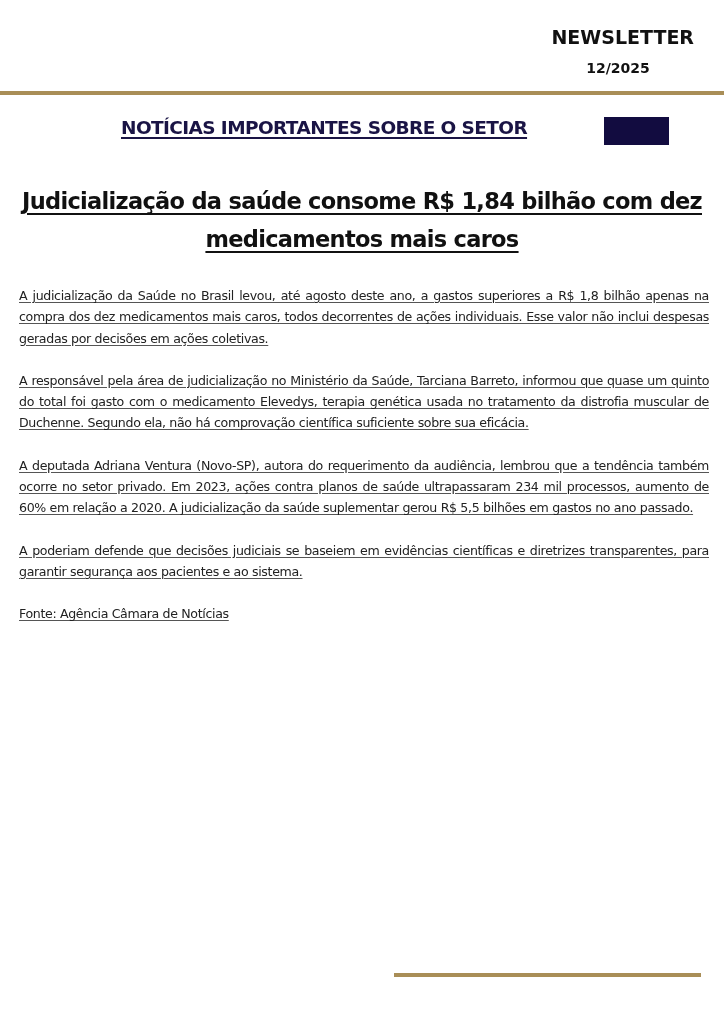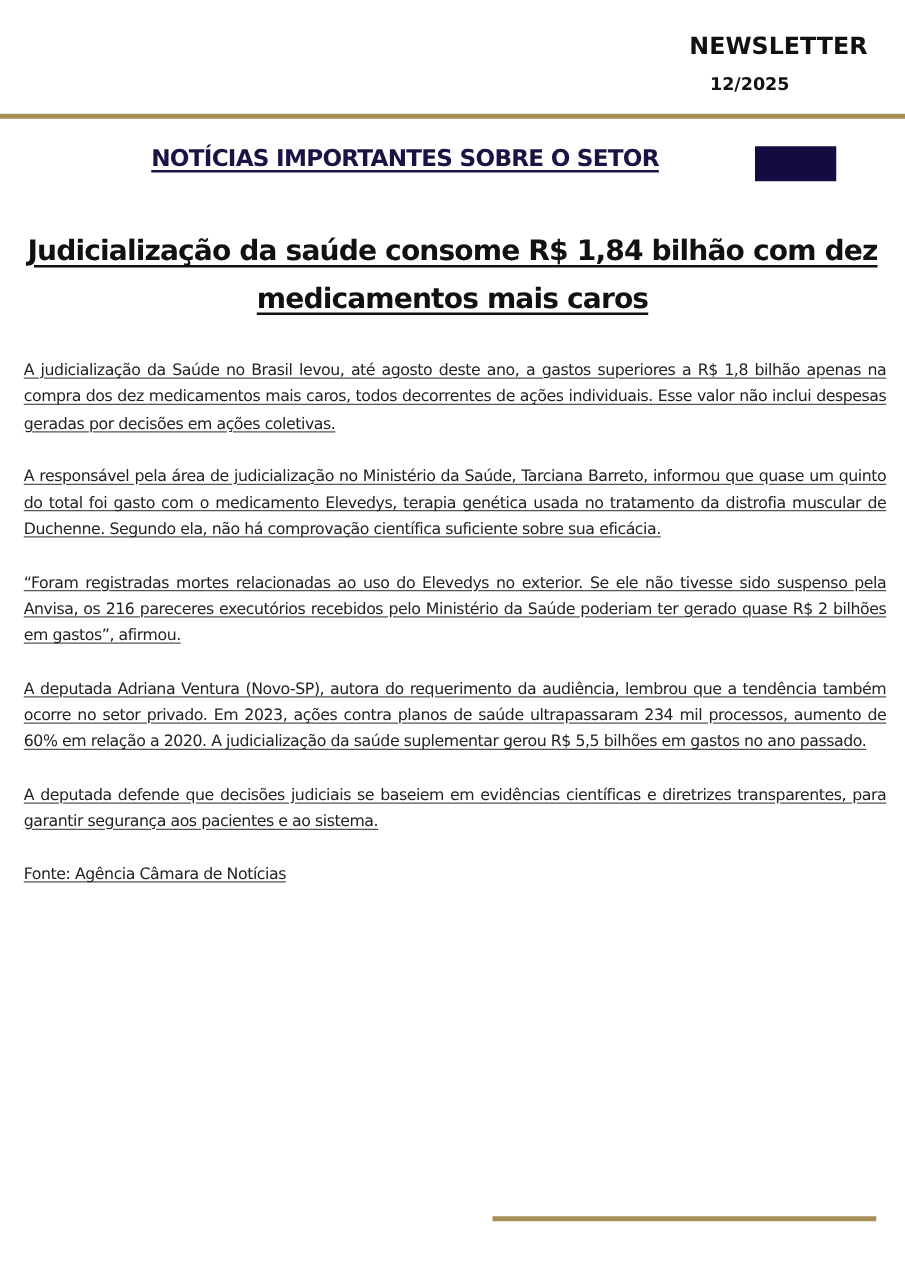--- a/index.html
+++ b/index.html
@@ -8,21 +8,21 @@
 
     .header { position: absolute; left: 0; top: 0; width: 724px; height: 96px; }
     .logo { position: absolute; left: 34px; top: 18px; width: 152px; height: 72px; }
     .logo-mark { position: absolute; left: 52px; top: 4px; width: 50px; height: 40px; }
     .logo-rule { position: absolute; left: 0; top: 47px; width: 150px; height: 1px; background: #9b8b6a; }
     .logo-name { position: absolute; left: 0; top: 51px; width: 150px; text-align: center; font-family: "DejaVu Sans", sans-serif; font-size: 8.5px; letter-spacing: 2.3px; color: #333; }
     .logo-sub { position: absolute; left: 0; top: 64px; width: 150px; text-align: center; font-size: 3.5px; letter-spacing: 0.3px; color: #333; }
 
     .nl-title { position: absolute; right: 30px; top: 26px; width: 200px; text-align: right; font-family: "DejaVu Sans", sans-serif; font-weight: bold; font-size: 19px; color: #111; }
     .nl-title span { display: inline-block; }
-    .nl-date { position: absolute; left: 568px; top: 60px; width: 100px; font-weight: bold; font-size: 14px; color: #111; }
+    .nl-date { position: absolute; left: 568px; top: 60px; width: 100px; text-align: center; font-weight: bold; font-size: 14px; color: #111; }
 
     .gold-bar { position: absolute; left: 0; top: 91px; width: 724px; height: 4px; background: #a98e57; }
 
     .section-title { position: absolute; left: 121px; top: 117px; font-family: "DejaVu Sans", sans-serif; font-weight: bold; font-size: 18.5px; color: #1a1445; text-decoration: underline; text-decoration-thickness: 2px; text-underline-offset: 3px; letter-spacing: -0.6px; white-space: nowrap; }
     .section-block { position: absolute; left: 604px; top: 117px; width: 65px; height: 28px; background: #120c40; }
 
     .headline { position: absolute; left: 18px; top: 182px; width: 688px; text-align: center; font-family: "DejaVu Sans", sans-serif; font-weight: bold; font-size: 22.5px; line-height: 38px; color: #111; text-decoration: underline; text-decoration-thickness: 2px; text-underline-offset: 4px; letter-spacing: -0.7px; }
 
     .body { position: absolute; left: 19px; top: 285px; width: 690px; }
     .para { font-family: "DejaVu Sans", sans-serif; font-size: 12.6px; line-height: 21.3px; color: #222; text-align: justify; text-decoration: underline; text-decoration-color: #555; text-underline-offset: 2px; letter-spacing: -0.35px; margin-bottom: 21px; }
@@ -42,20 +42,19 @@
 <div class="gold-bar"></div>
 
 <div class="section-title">NOTÍCIAS  IMPORTANTES SOBRE O SETOR</div>
 <div class="section-block"></div>
 
 <div class="headline">Judicialização da saúde consome R$ 1,84 bilhão com dez medicamentos mais caros</div>
 
 <div class="body">
   <p class="para">A judicialização da Saúde no Brasil levou, até agosto deste ano, a gastos superiores a R$ 1,8 bilhão apenas na compra dos dez medicamentos mais caros, todos decorrentes de ações individuais. Esse valor não inclui despesas geradas por decisões em ações coletivas.</p>
   <p class="para">A responsável pela área de judicialização no Ministério da Saúde, Tarciana Barreto, informou que quase um quinto do total foi gasto com o medicamento Elevedys, terapia genética usada no tratamento da distrofia muscular de Duchenne. Segundo ela, não há comprovação científica suficiente sobre sua eficácia.</p>
-  <p class="para">“Foram registradas mortes relacionadas ao uso do Elevedys no exterior. Se ele não tivesse sido suspenso pela Anvisa, os 216 pareceres executórios recebidos pelo Ministério da Saúde poderiam ter gerado quase R$ 2 bilhões em gastos”, afirmou.</p>
   <p class="para">A deputada Adriana Ventura (Novo-SP), autora do requerimento da audiência, lembrou que a tendência também ocorre no setor privado. Em 2023, ações contra planos de saúde ultrapassaram 234 mil processos, aumento de 60% em relação a 2020. A judicialização da saúde suplementar gerou R$ 5,5 bilhões em gastos no ano passado.</p>
-  <p class="para">A deputada defende que decisões judiciais se baseiem em evidências científicas e diretrizes transparentes, para garantir segurança aos pacientes e ao sistema.</p>
+  <p class="para">A poderiam defende que decisões judiciais se baseiem em evidências científicas e diretrizes transparentes, para garantir segurança aos pacientes e ao sistema.</p>
   <p class="para source">Fonte: Agência Câmara de Notícias</p>
 </div>
 
 <div class="footer-bar"></div>
 <div class="page-num">03 / 05</div>
 
 </body></html>

